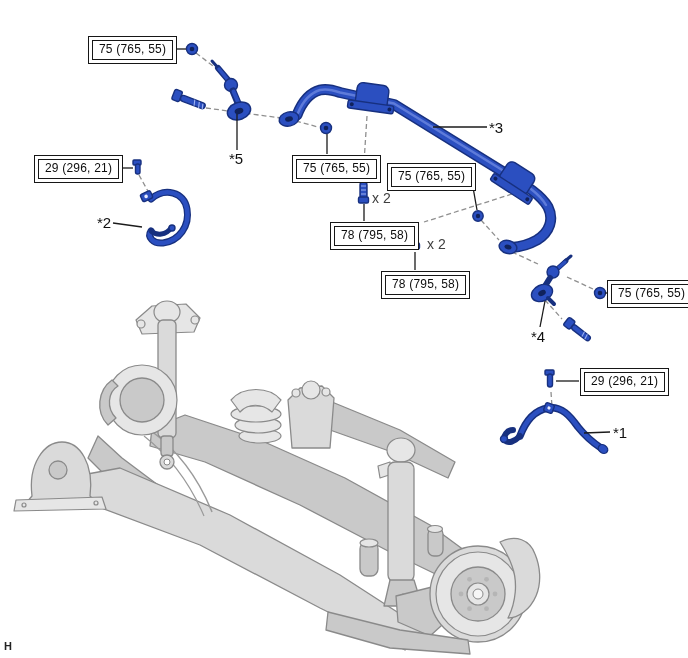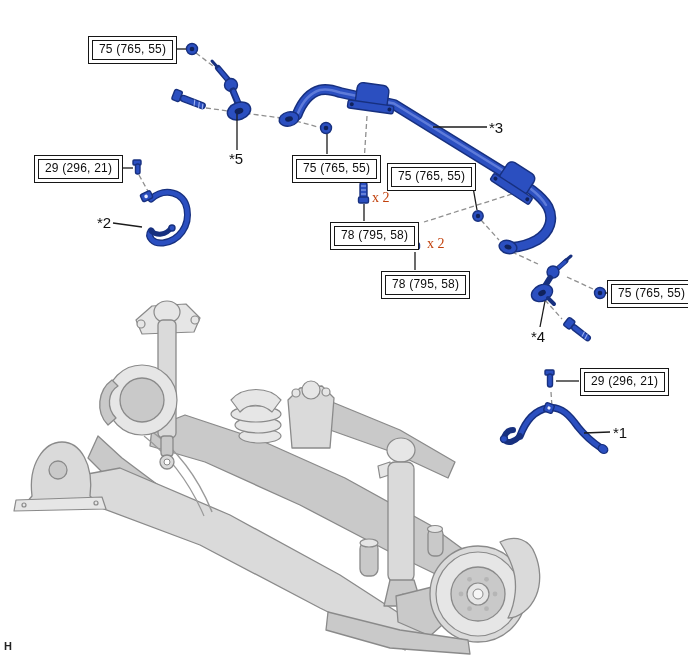--- a/index.html
+++ b/index.html
@@ -6,21 +6,21 @@
   .stage{position:relative;width:688px;height:658px;background:#ffffff;overflow:hidden;
          font-family:"Liberation Sans",sans-serif;}
   .stage svg{position:absolute;left:0;top:0;z-index:1;}
 
   
   .callout{position:absolute;z-index:3;background:#fff;border:1px solid #161616;padding:3px;}
   .callout-inner{display:block;border:1px solid #161616;padding:1px 6px 2px 6px;
                  font-size:12px;line-height:15px;color:#0d0d0d;white-space:nowrap;letter-spacing:.2px;}
 
   .plabel{position:absolute;z-index:3;font-size:15px;color:#101010;white-space:nowrap;}
-  .xlabel{position:absolute;z-index:3;font-size:14px;color:#c2410c;white-space:nowrap;font-family:Liberation Serif, serif;}
+  .xlabel{position:absolute;z-index:3;font-size:14px;color:#404040;white-space:nowrap;}
   .corner{position:absolute;z-index:3;left:4px;top:640px;font-size:11px;font-weight:700;color:#222;}
 
   
   .blue{fill:#2b4fc0;stroke:#17307f;stroke-width:1.4;}
   .bd{stroke:#17307f;fill:none;stroke-linecap:round;stroke-linejoin:round;}
   .bm{stroke:#2b4fc0;fill:none;stroke-linecap:round;stroke-linejoin:round;}
   .bh{stroke:#6782dd;fill:none;stroke-linecap:round;stroke-linejoin:round;opacity:.85;}
   .hole{fill:#10225c;stroke:none;}
   .thread{stroke:#9db1ef;stroke-width:1.1;fill:none;}
   .gray{fill:#dadada;stroke:#8a8a8a;stroke-width:1.3;stroke-linejoin:round;}

